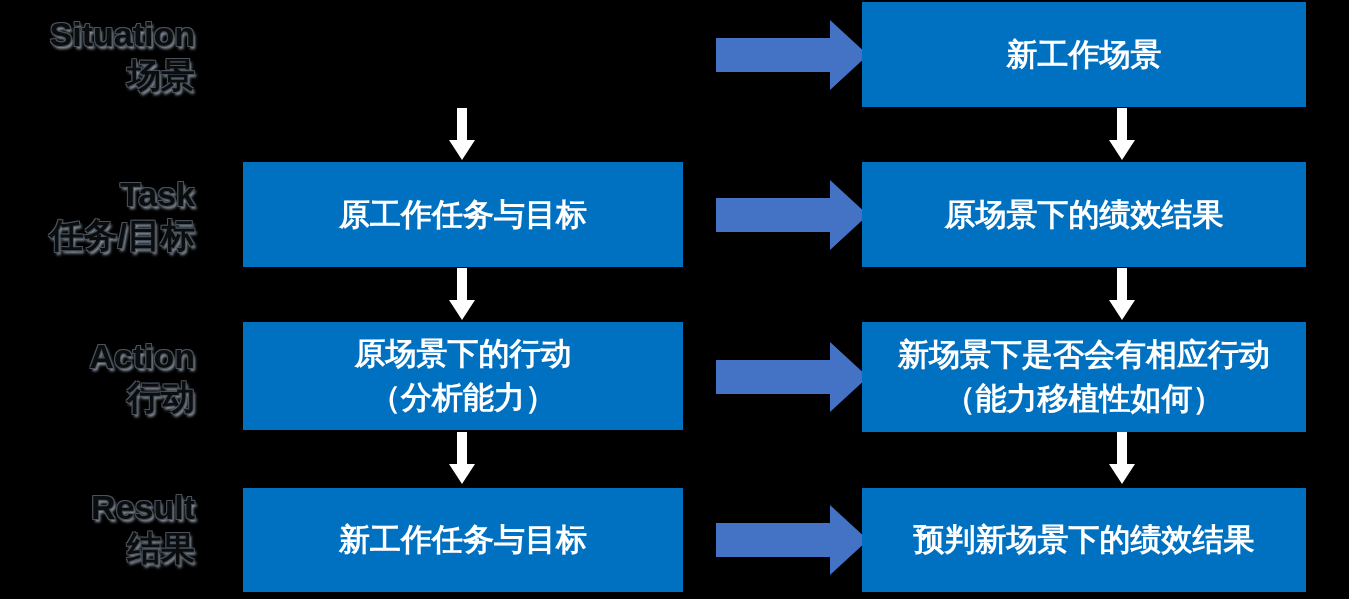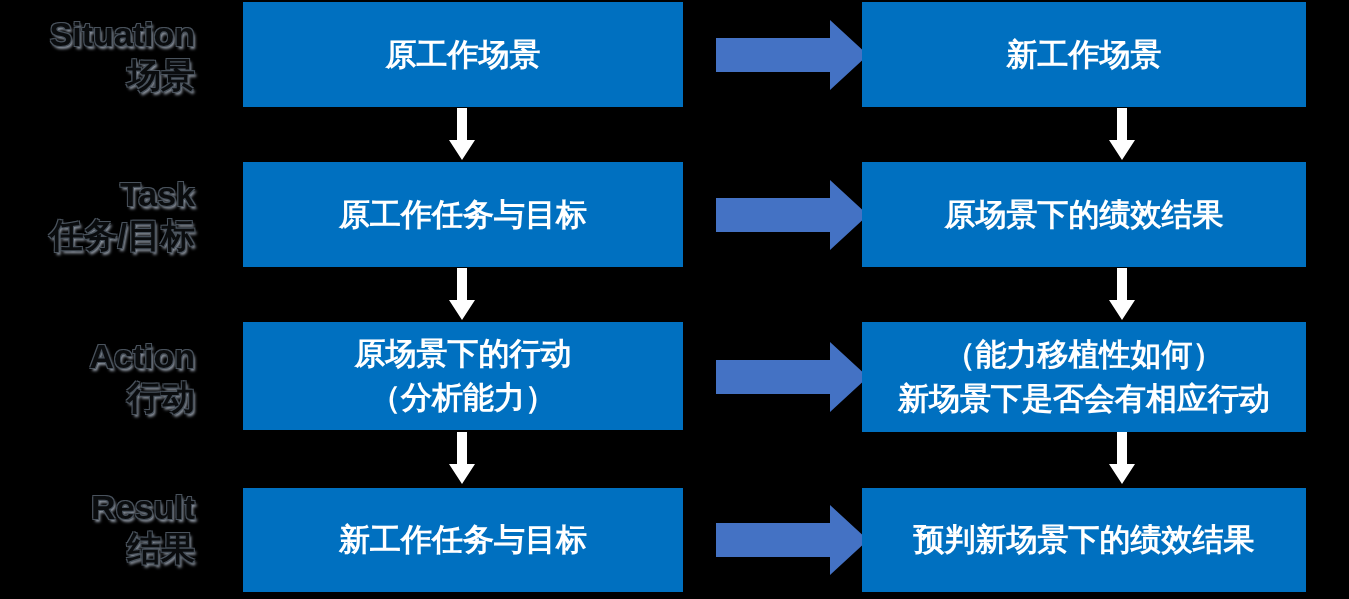--- a/index.html
+++ b/index.html
@@ -44,24 +44,20 @@
   svg{display:block;width:100%;height:100%;}
 </style>
 </head>
 <body>
 
 <div class="canvas">
 
   <div class="row-label" style="top:2px;height:105px">
     <div>Situation</div>
     <div>场景</div>
-  </div>
-  <div class="box" style="top:2px;height:105px">
-    <div>原工作场景</div>
-    <div></div>
   </div>
   <span class="flow-arrow" style="top:20px">
     <svg viewBox="0 0 152 70">
         <polygon points="0,18 114,18 114,0 152,35 114,70 114,52 0,52" fill="currentColor"></polygon>
       </svg>
   </span>
   <div class="box right-col" style="top:2px;height:105px">
     <div>新工作场景</div>
     <div></div>
   </div>
@@ -113,22 +109,22 @@
   <div class="box" style="top:322px;height:108px">
     <div>原场景下的行动</div>
     <div>（分析能力）</div>
   </div>
   <span class="flow-arrow" style="top:342px">
     <svg viewBox="0 0 152 70">
         <polygon points="0,18 114,18 114,0 152,35 114,70 114,52 0,52" fill="currentColor"></polygon>
       </svg>
   </span>
   <div class="box right-col" style="top:322px;height:110px">
+    <div>新场景下是否会有相应行动</div>
     <div>（能力移植性如何）</div>
-    <div>新场景下是否会有相应行动</div>
   </div>
 
   <span class="step-arrow mid-col" style="top:432px">
     <svg viewBox="0 0 26 52">
         <polygon points="8,0 18,0 18,32 26,32 13,52 0,32 8,32" fill="currentColor"></polygon>
       </svg>
   </span>
   <span class="step-arrow right-col" style="top:432px">
     <svg viewBox="0 0 26 52">
         <polygon points="8,0 18,0 18,32 26,32 13,52 0,32 8,32" fill="currentColor"></polygon>

